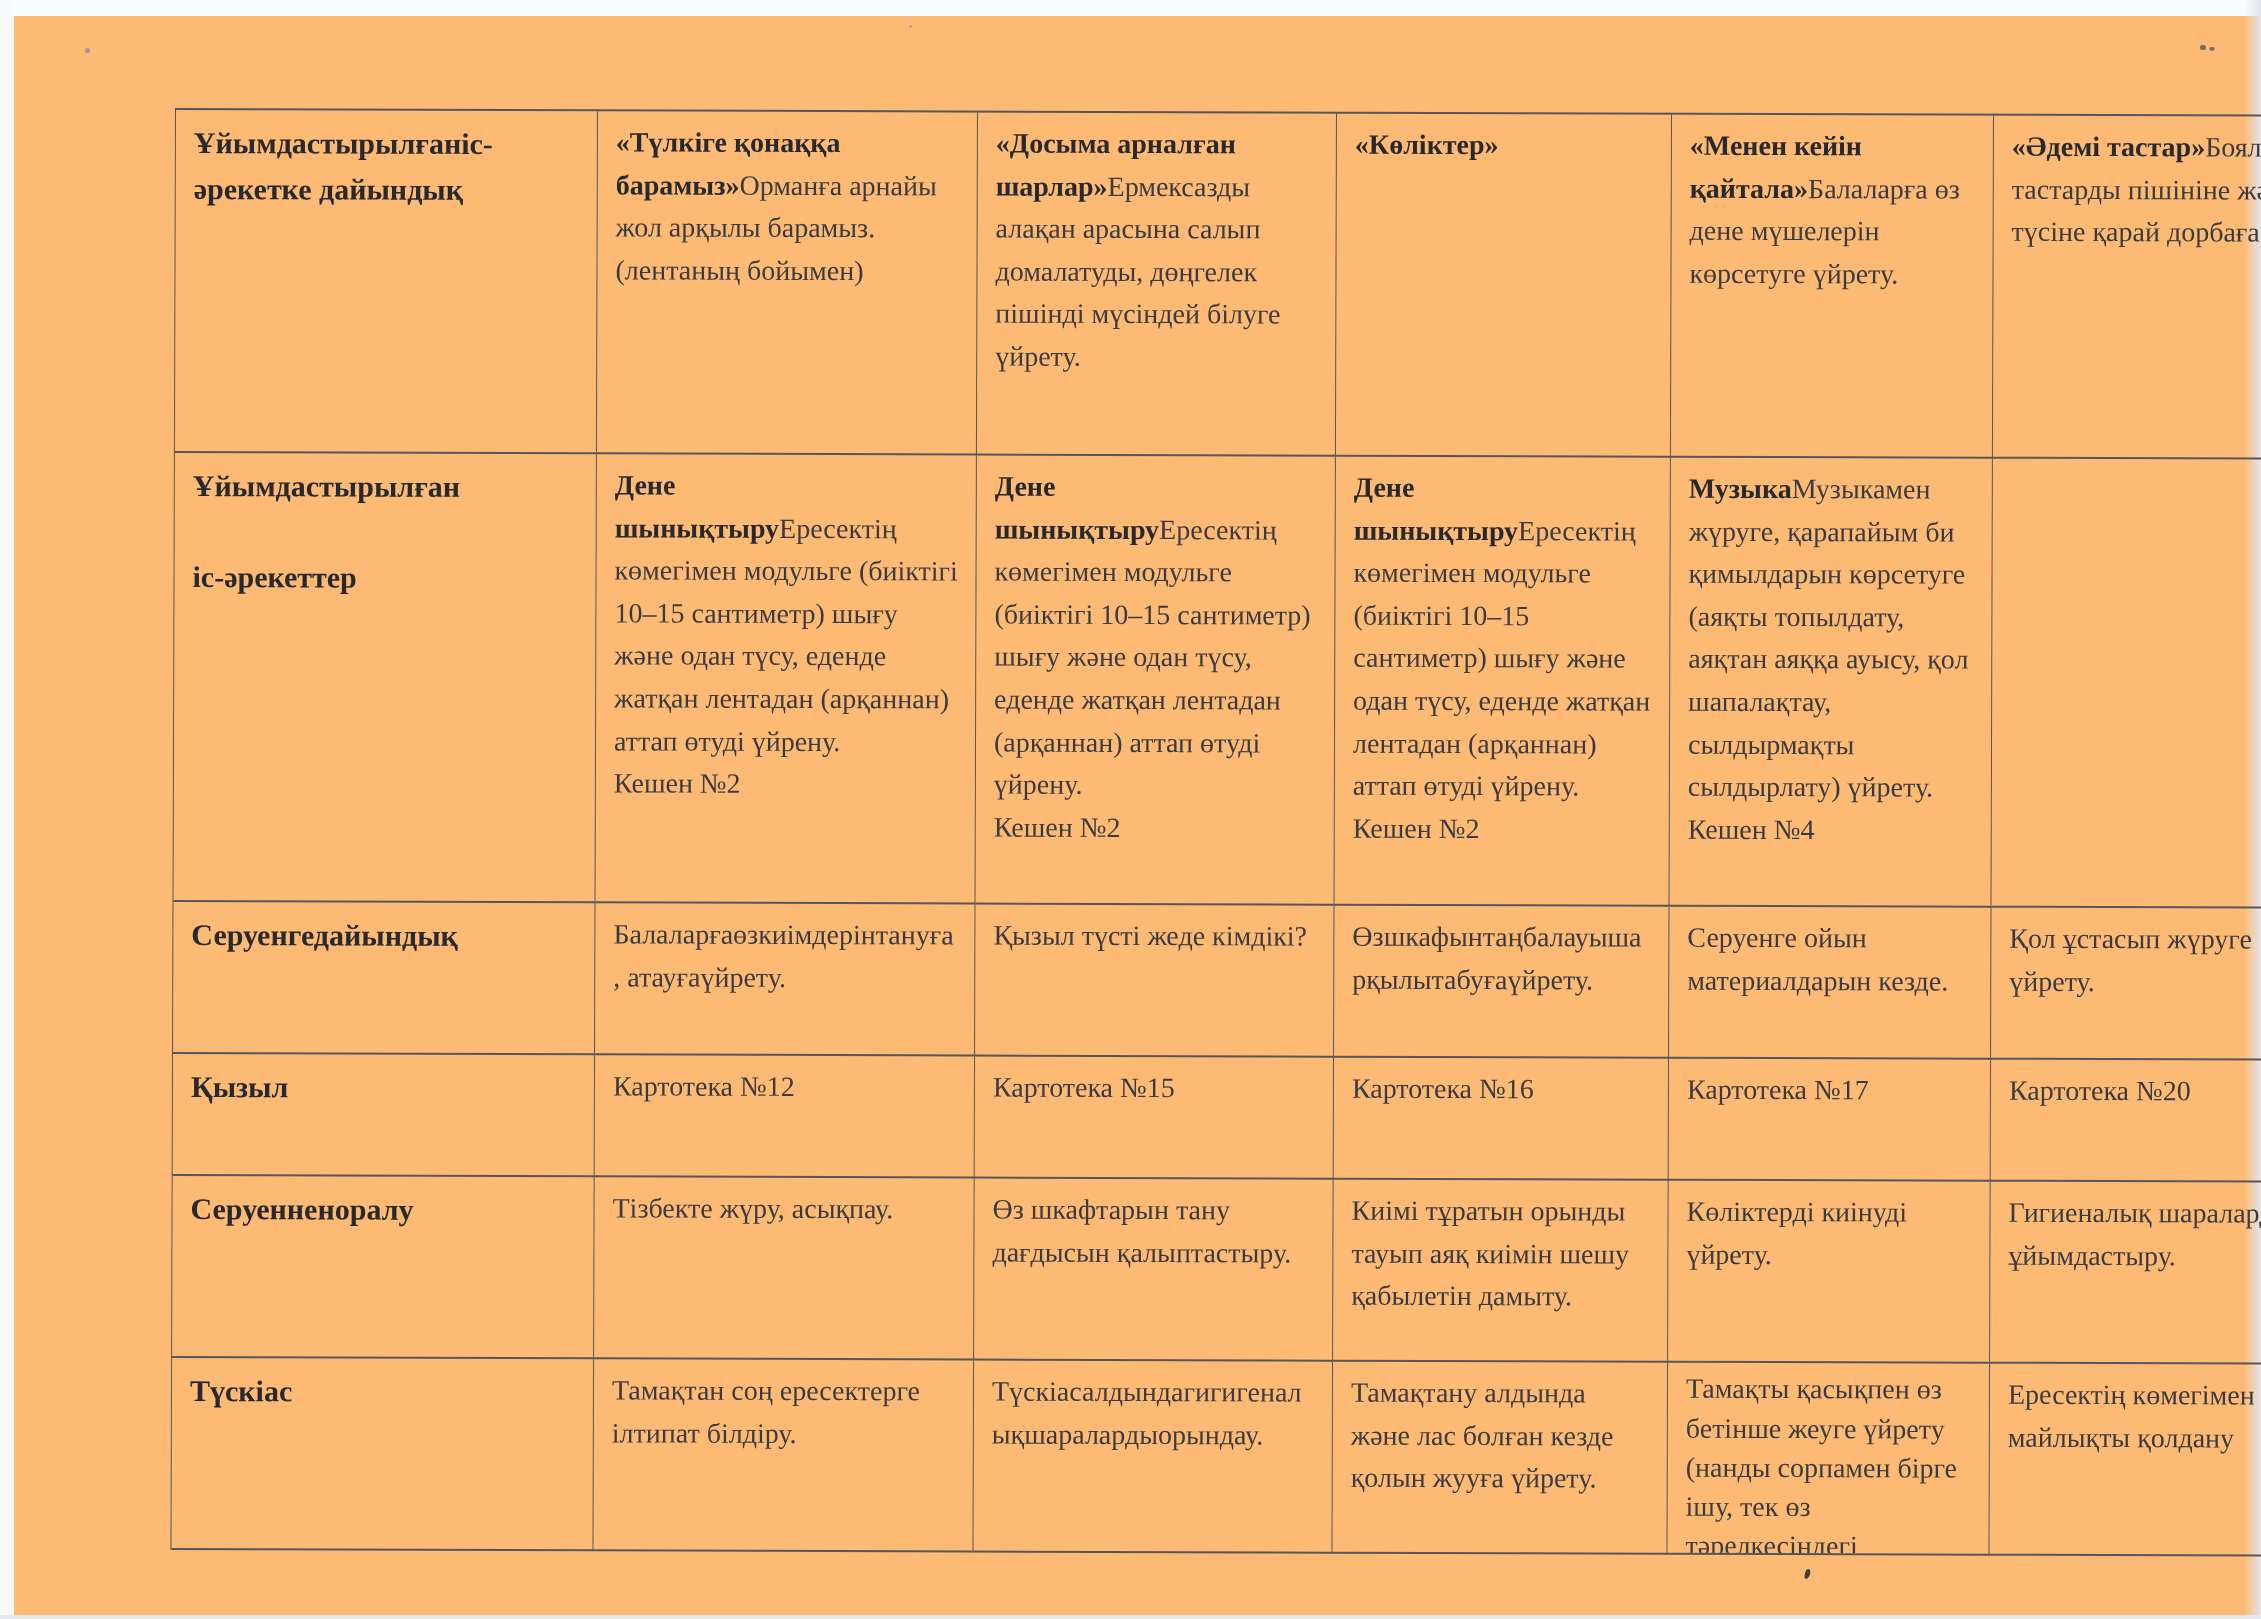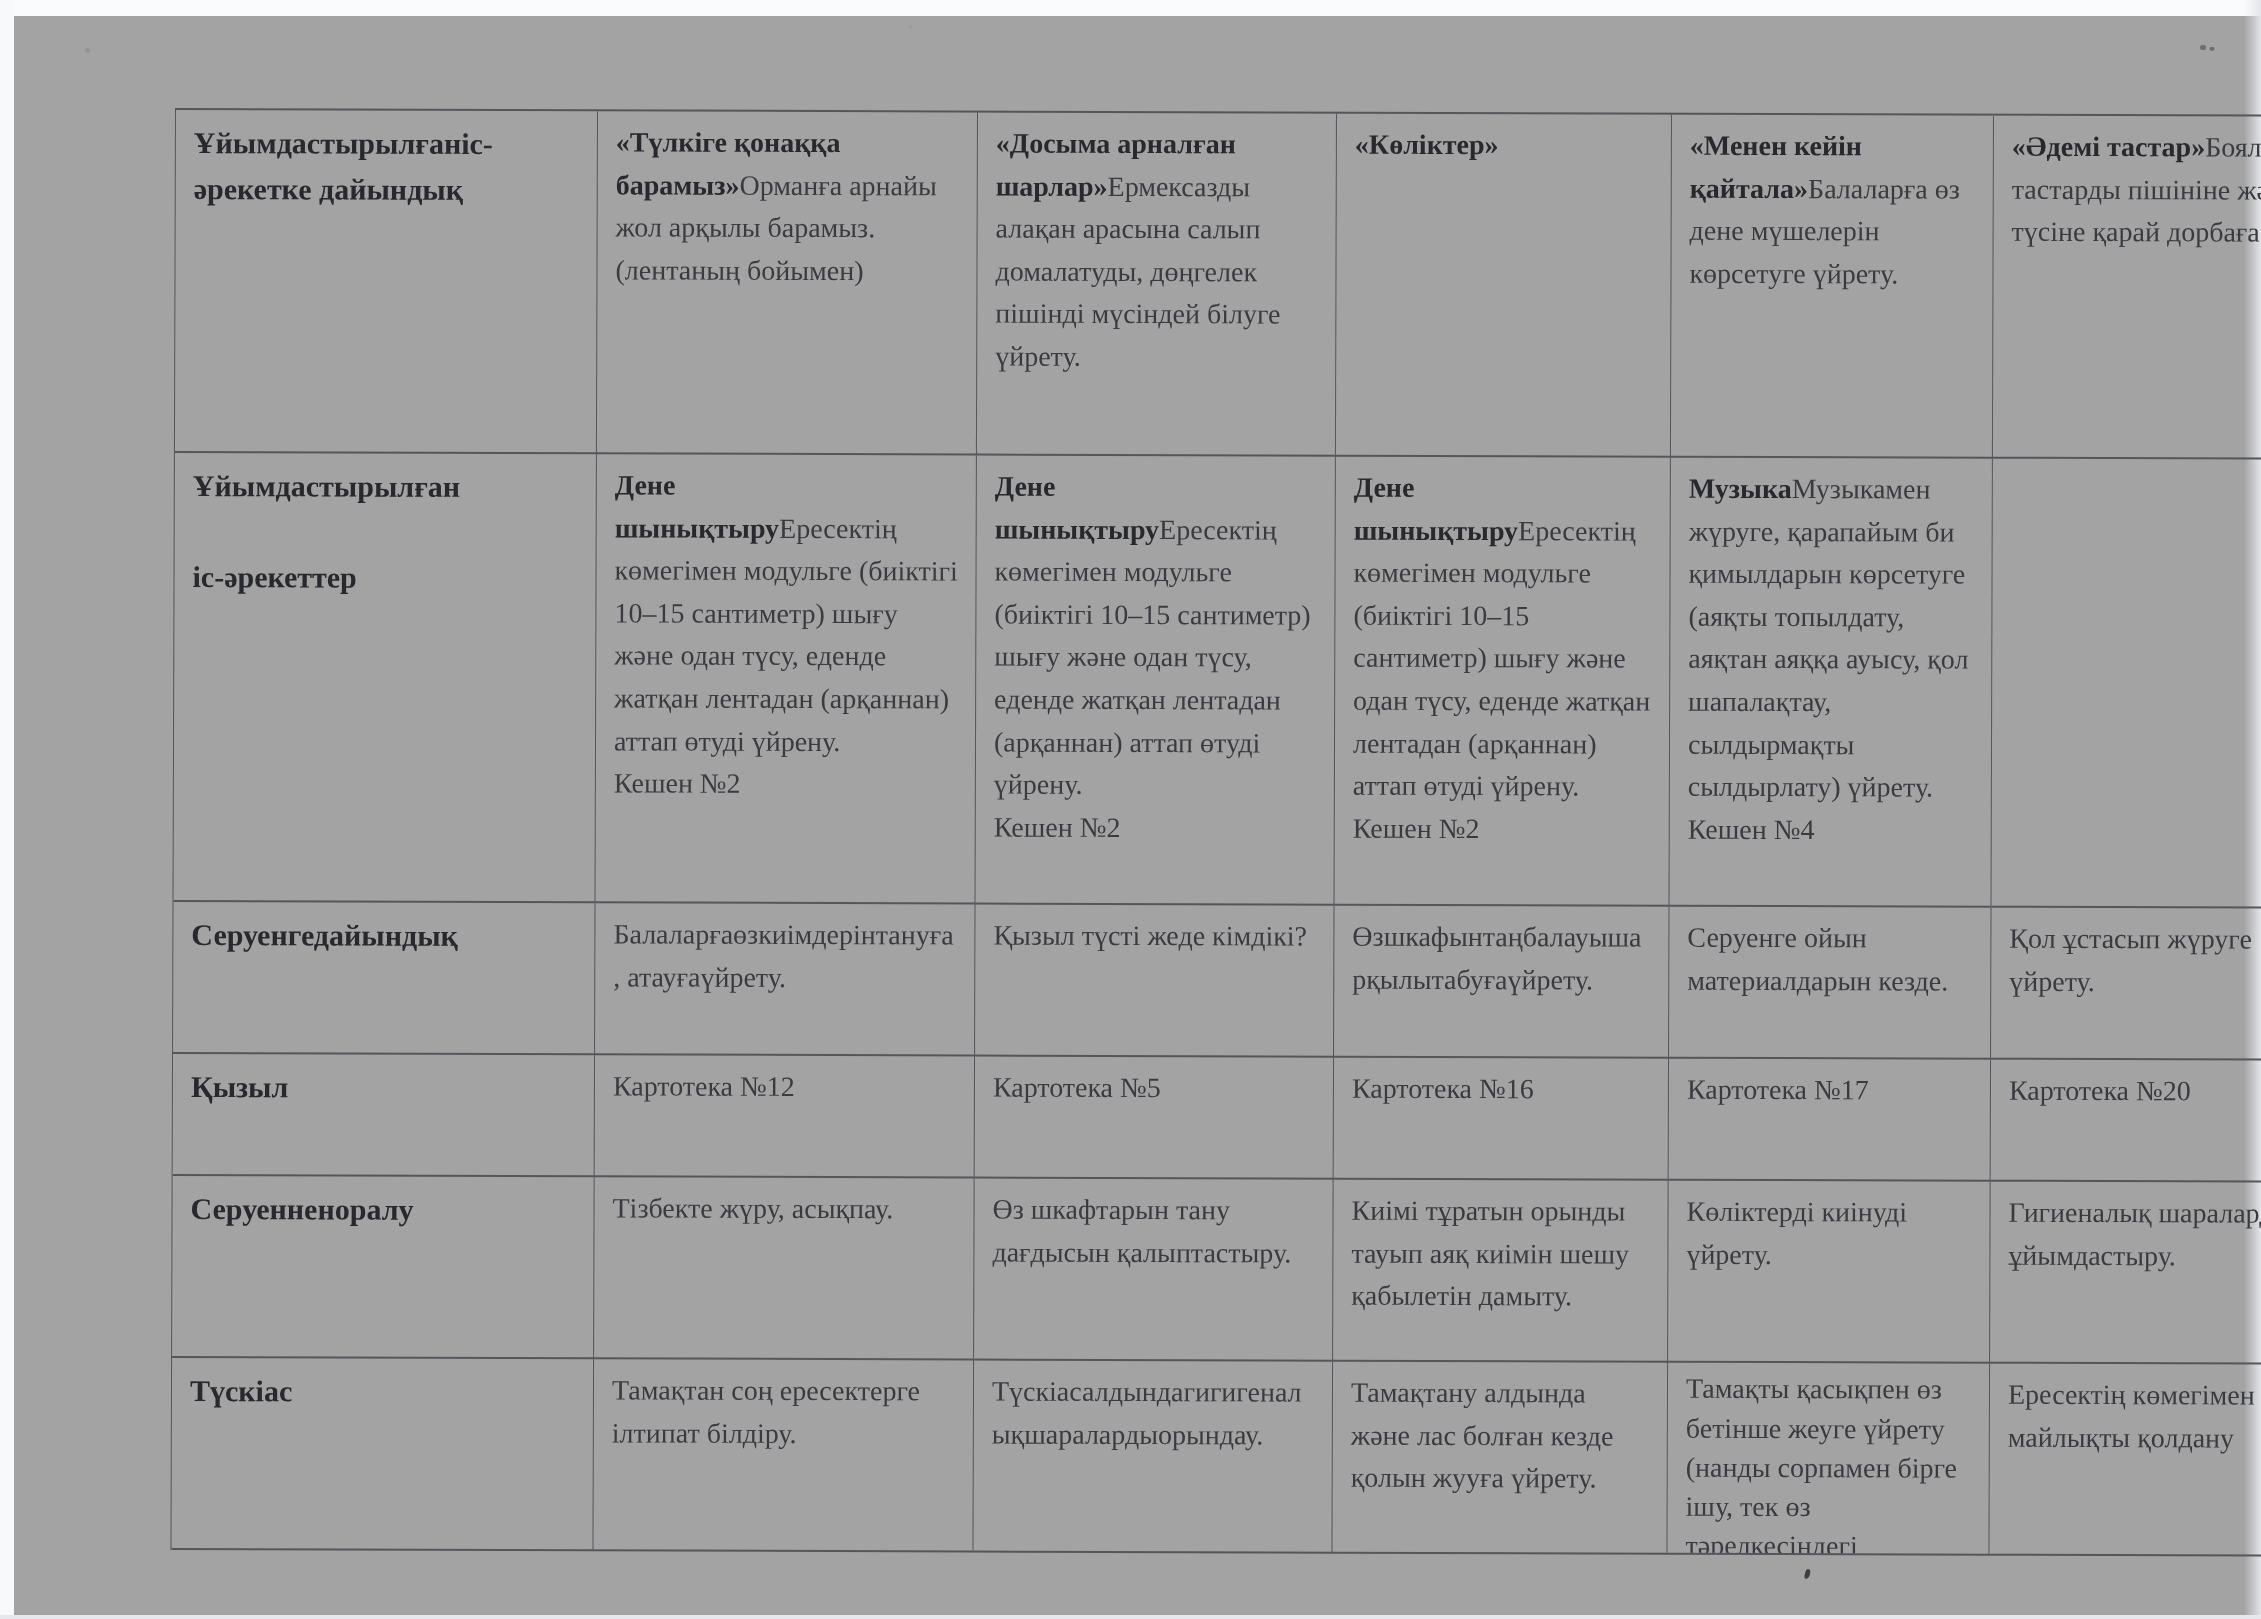--- a/index.html
+++ b/index.html
@@ -1,19 +1,19 @@
 <!DOCTYPE html>
 <html style="font-size:10.3px"><head>
 <meta charset="utf-8">
 <style>
   html,body{margin:0;padding:0;}
   #page{
     position:relative;
     width:2261px;height:1620px;
-    background:#a3a3a3;
+    background:#fdba74;
     overflow:hidden;
     font-family:"Liberation Serif","DejaVu Serif",serif;
   }
   
   .edge-top{position:absolute;top:0;left:0;width:100%;height:15.5px;background:#fafbfc;}
   .edge-left{position:absolute;top:0;left:0;width:14px;height:100%;background:#f8f9fb;}
   .edge-right{position:absolute;top:0;right:0;width:17px;height:100%;
     background:linear-gradient(to right,rgba(226,228,234,0),#e3e5ea);}
   .edge-bottom{position:absolute;bottom:0;left:0;width:100%;height:5.2px;background:#e6e8ed;}
 
@@ -126,21 +126,21 @@
       <span class="t">Қол ұстасып жүруге үйрету.</span>
     </div>
 
     <div class="cell rowhead">
       <span class="b">Қызыл</span>
     </div>
     <div class="cell">
       <span class="t">Картотека №12</span>
     </div>
     <div class="cell">
-      <span class="t">Картотека №5</span>
+      <span class="t">Картотека №15</span>
     </div>
     <div class="cell">
       <span class="t">Картотека №16</span>
     </div>
     <div class="cell">
       <span class="t">Картотека №17</span>
     </div>
     <div class="cell">
       <span class="t">Картотека №20</span>
     </div>

